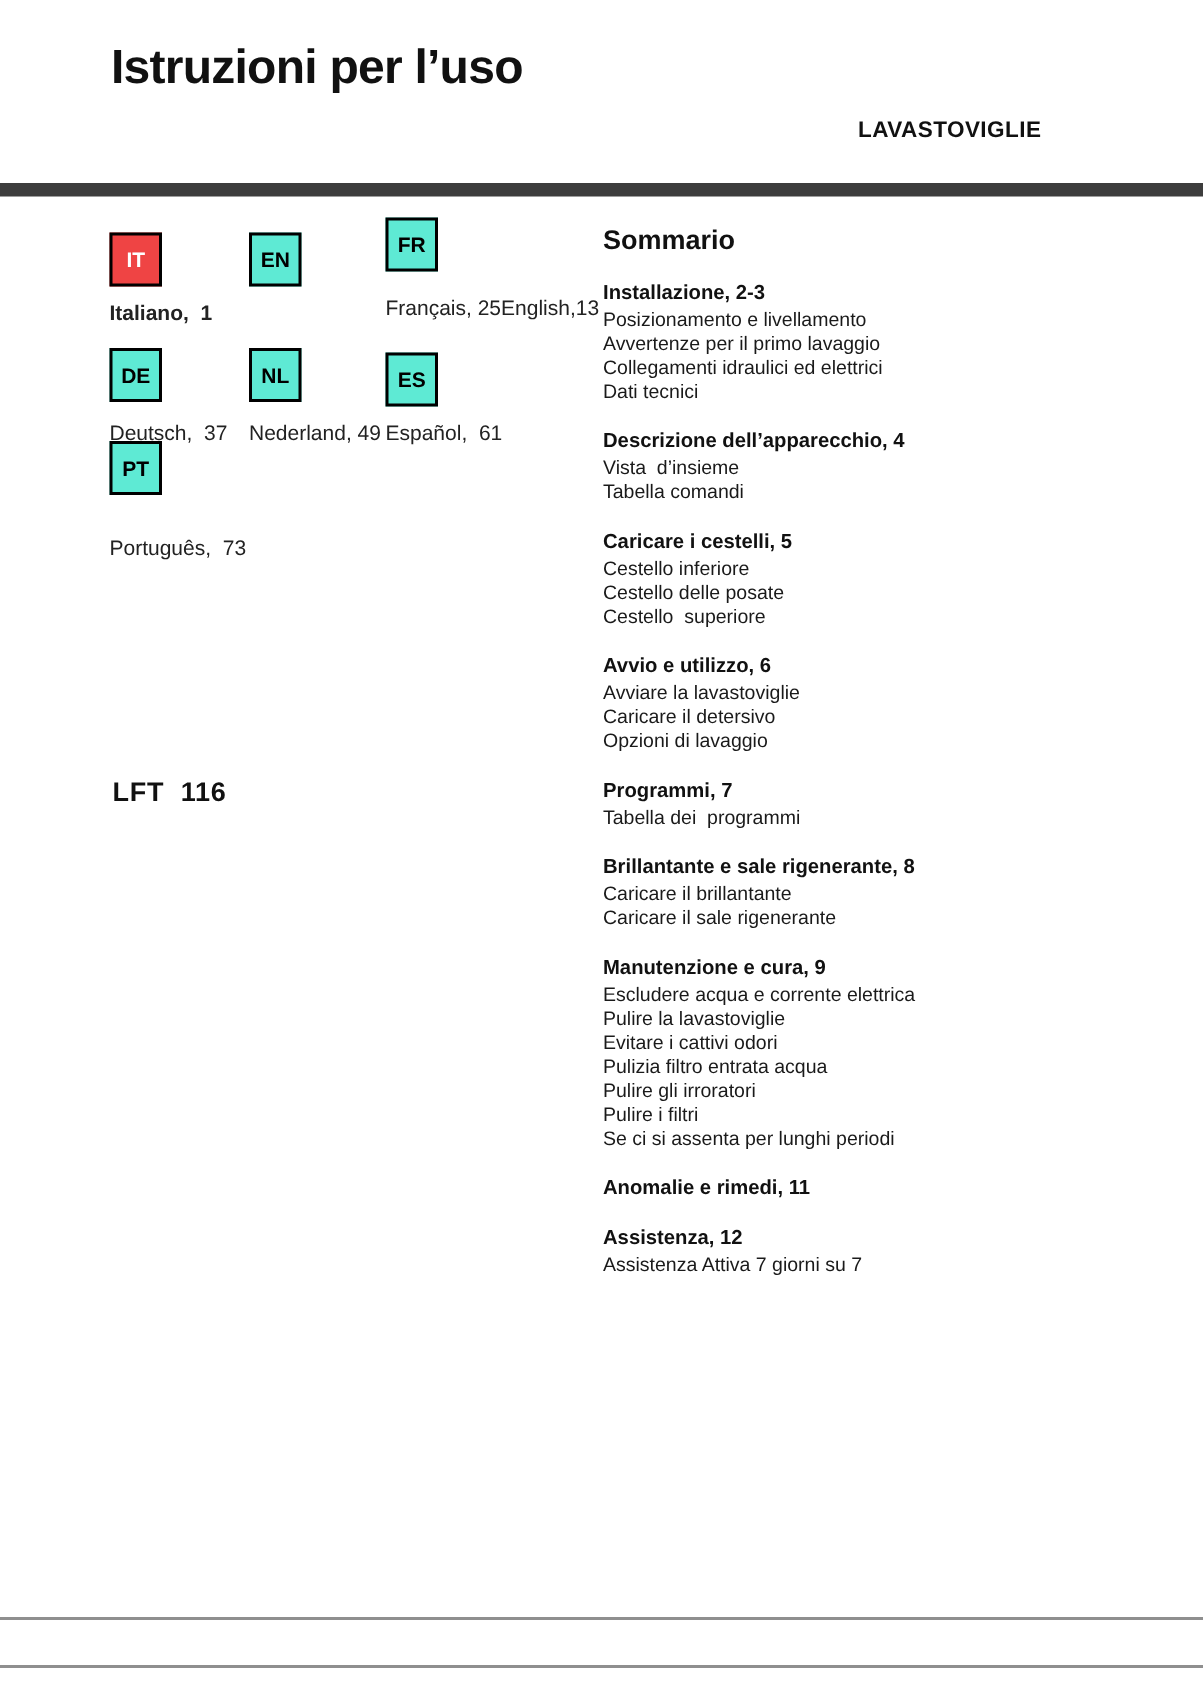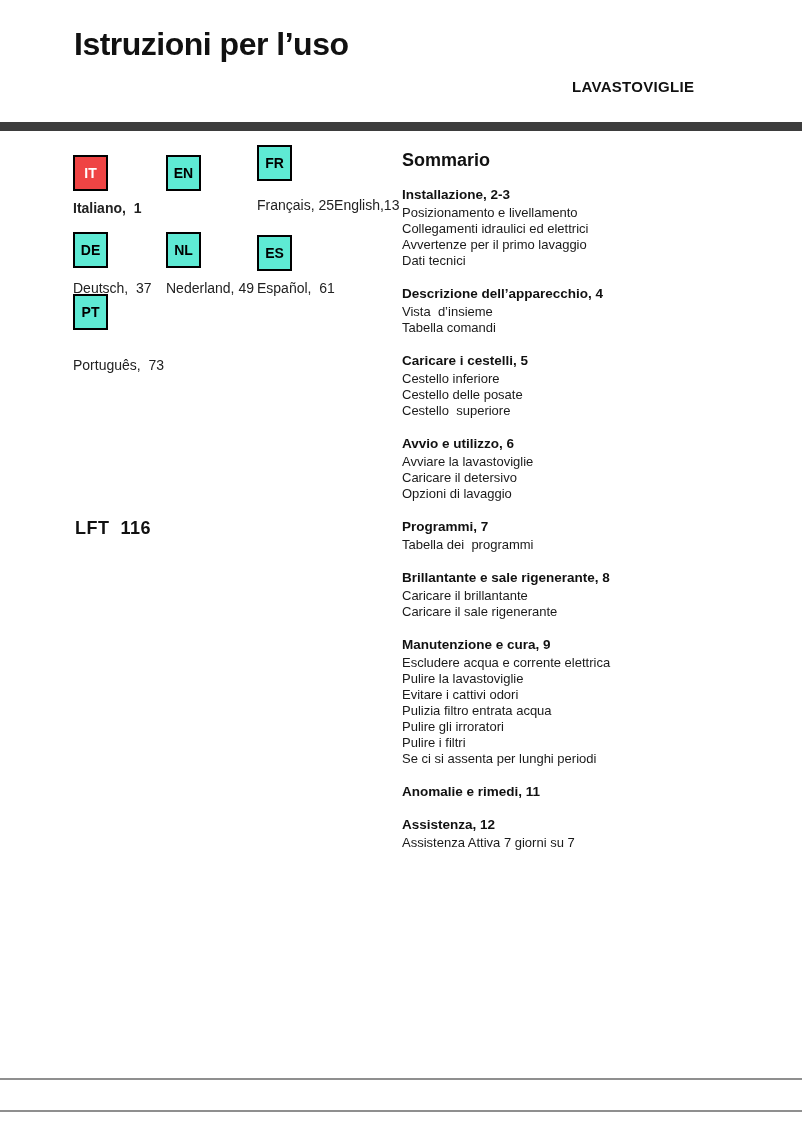--- a/index.html
+++ b/index.html
@@ -90,22 +90,22 @@
 <div class="lang-label" style="left:73px; top:357px;">Português,  73</div>
 
 <div class="model">LFT  116</div>
 
 <div class="toc">
   <div class="toc-heading">Sommario</div>
 
   <div class="toc-section">
     <div class="toc-title">Installazione, 2-3</div>
     <div class="toc-item">Posizionamento e livellamento</div>
+    <div class="toc-item">Avvertenze per il primo lavaggio</div>
     <div class="toc-item">Collegamenti idraulici ed elettrici</div>
-    <div class="toc-item">Avvertenze per il primo lavaggio</div>
     <div class="toc-item">Dati tecnici</div>
   </div>
 
   <div class="toc-section">
     <div class="toc-title">Descrizione dell’apparecchio, 4</div>
     <div class="toc-item">Vista  d’insieme</div>
     <div class="toc-item">Tabella comandi</div>
   </div>
 
   <div class="toc-section">

